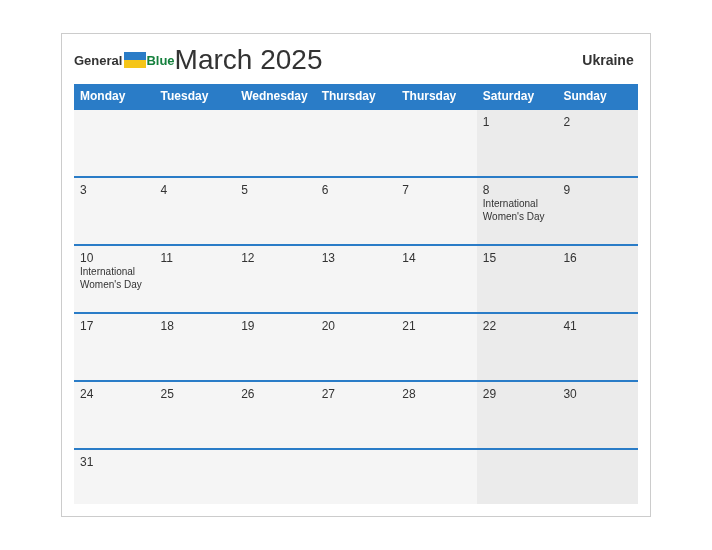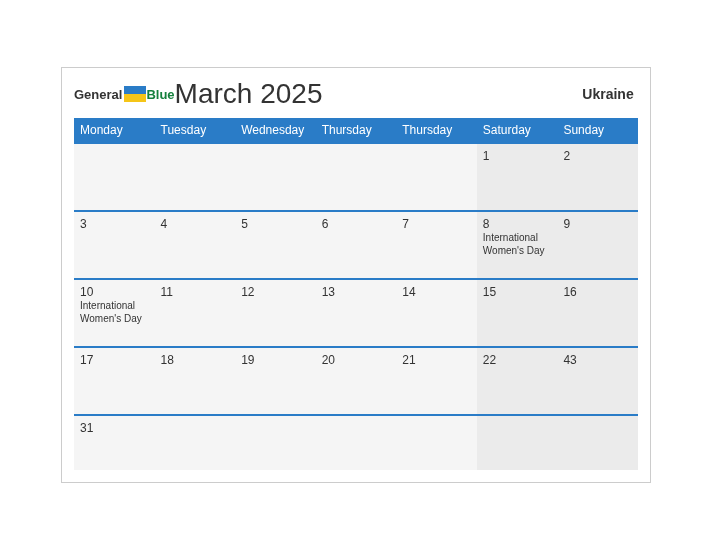--- a/index.html
+++ b/index.html
@@ -59,21 +59,21 @@
       font-weight: bold;
     }
     .calendar-grid {
       width: 100%;
       border-collapse: collapse;
     }
     .calendar-grid th {
       background: #2a7cc7;
       color: #fff;
       font-size: 12px;
-      font-weight: normal;
+      font-weight: bold;
       padding: 5px 6px;
       text-align: left;
       border: none;
     }
     .calendar-grid td {
       vertical-align: top;
       padding: 5px 6px;
       font-size: 12px;
       color: #333;
       border-top: 2px solid #2a7cc7;
@@ -210,21 +210,44 @@
           <td>
             <span class="day-number">20</span>
           </td>
           <td>
             <span class="day-number">21</span>
           </td>
           <td>
             <span class="day-number">22</span>
           </td>
           <td>
-            <span class="day-number">43</span>
+            <span class="day-number">41</span>
+          </td>
+        </tr>
+        <tr>
+          <td>
+            <span class="day-number">24</span>
+          </td>
+          <td>
+            <span class="day-number">25</span>
+          </td>
+          <td>
+            <span class="day-number">26</span>
+          </td>
+          <td>
+            <span class="day-number">27</span>
+          </td>
+          <td>
+            <span class="day-number">28</span>
+          </td>
+          <td>
+            <span class="day-number">29</span>
+          </td>
+          <td>
+            <span class="day-number">30</span>
           </td>
         </tr>
         <tr class="last-row">
           <td>
             <span class="day-number">31</span>
           </td>
           <td class="empty-cell"></td>
           <td class="empty-cell"></td>
           <td class="empty-cell"></td>
           <td class="empty-cell"></td>

